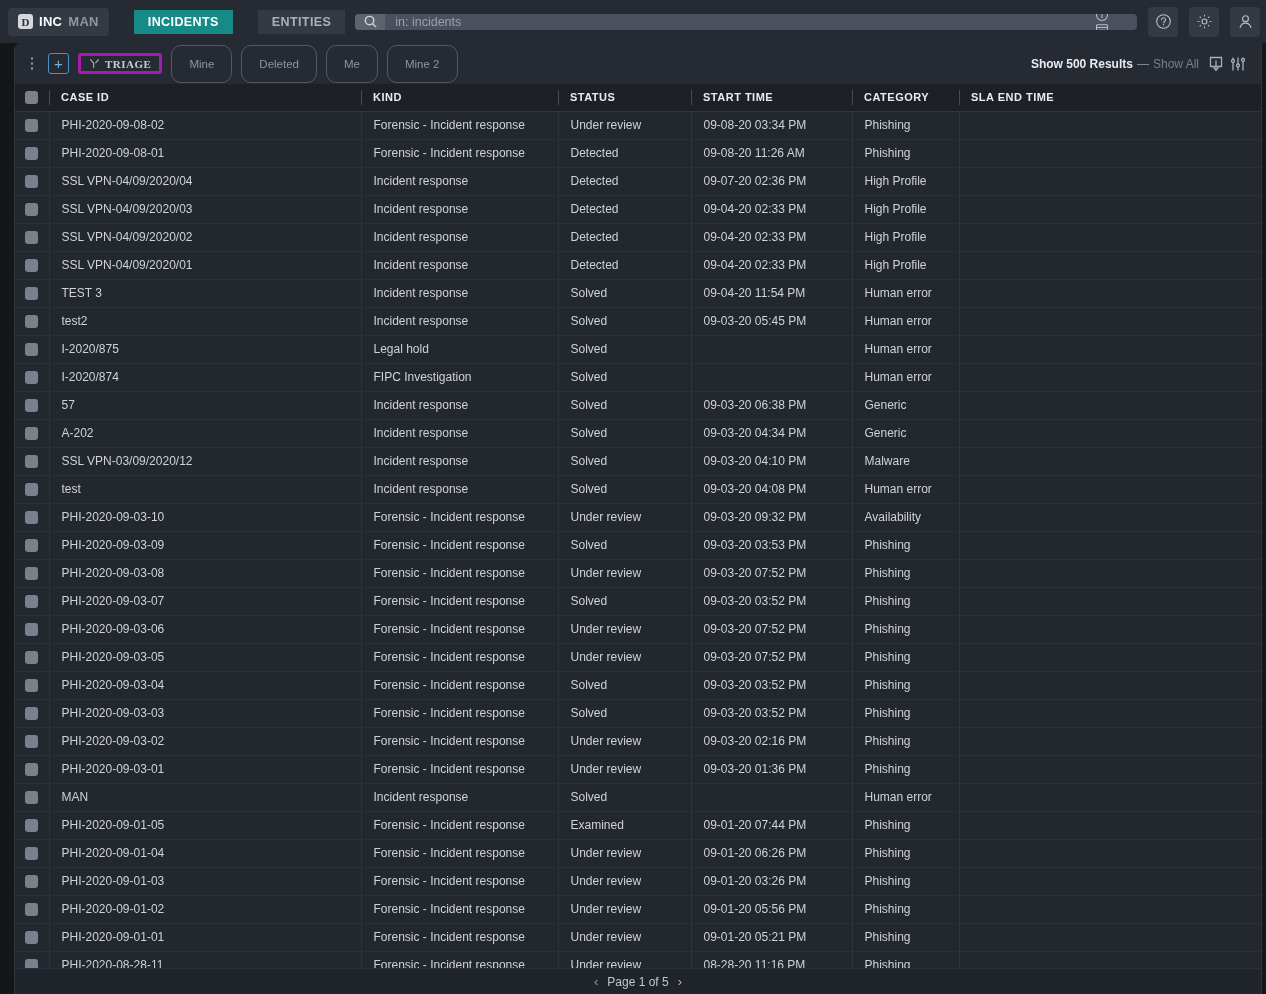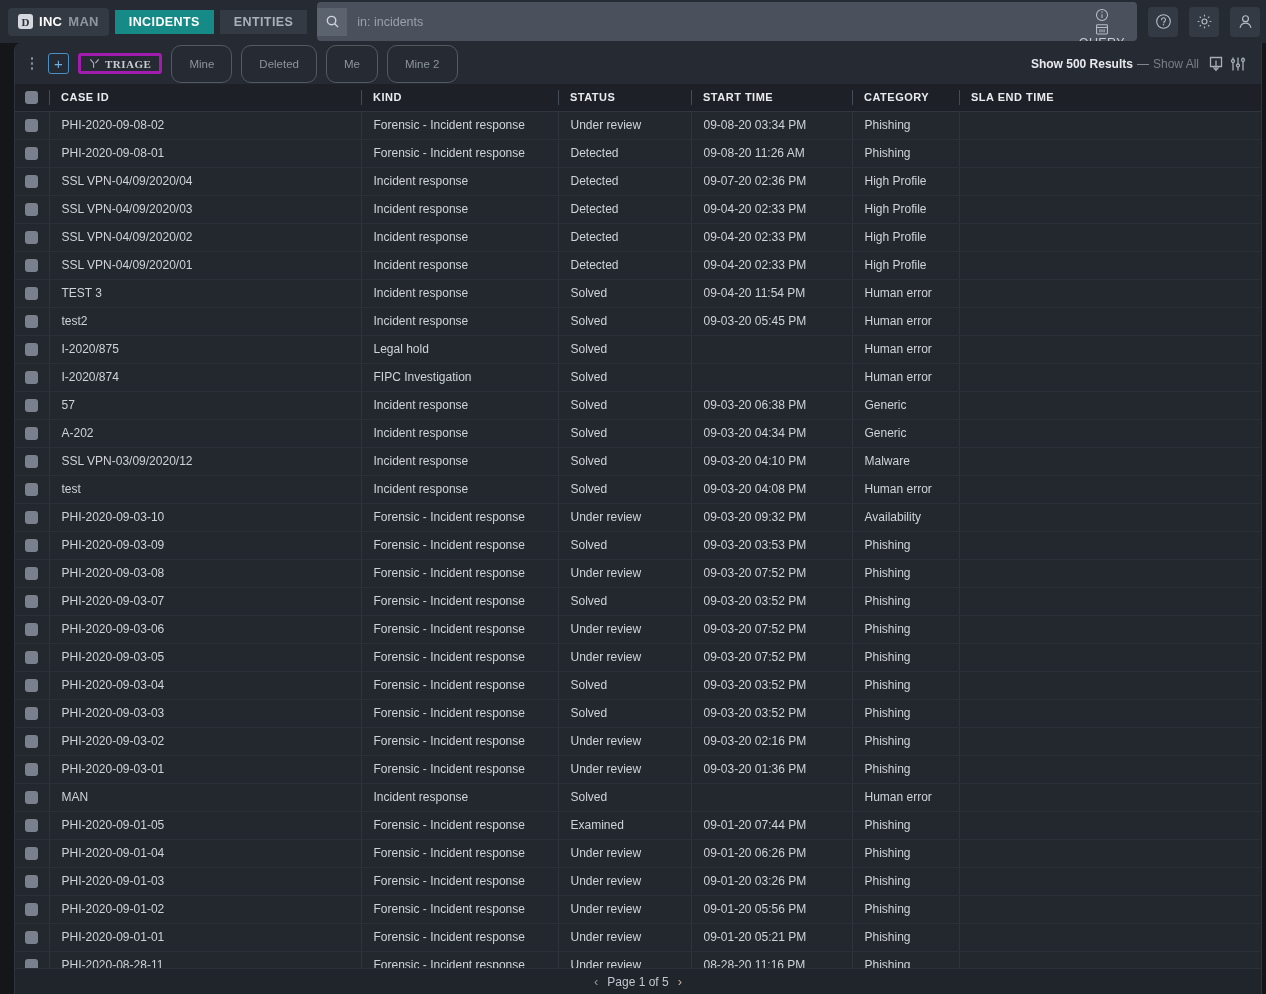--- a/index.html
+++ b/index.html
@@ -46,26 +46,27 @@
     height: 24px;
     border-radius: 0;
     padding: 0 14px;
     display: flex; align-items: center;
     font-size: 12.5px;
     font-weight: bold;
     letter-spacing: .4px;
     cursor: pointer;
     color: #a9b0ba;
     background: #343a44;
+    margin-left: 19px;
   }
   .navtab.active { background: #158a86; color: #ffffff; }
 
   .searchwrap {
     flex: 1;
-    height: 39px;
+    height: 16px;
     margin-left: 4px;
     background: #4a515c;
     border-radius: 4px;
     display: flex;
     align-items: center;
     overflow: hidden;
   }
   .search-icon-box {
     width: 30px; height: 28px;
     background: #5b636f;

